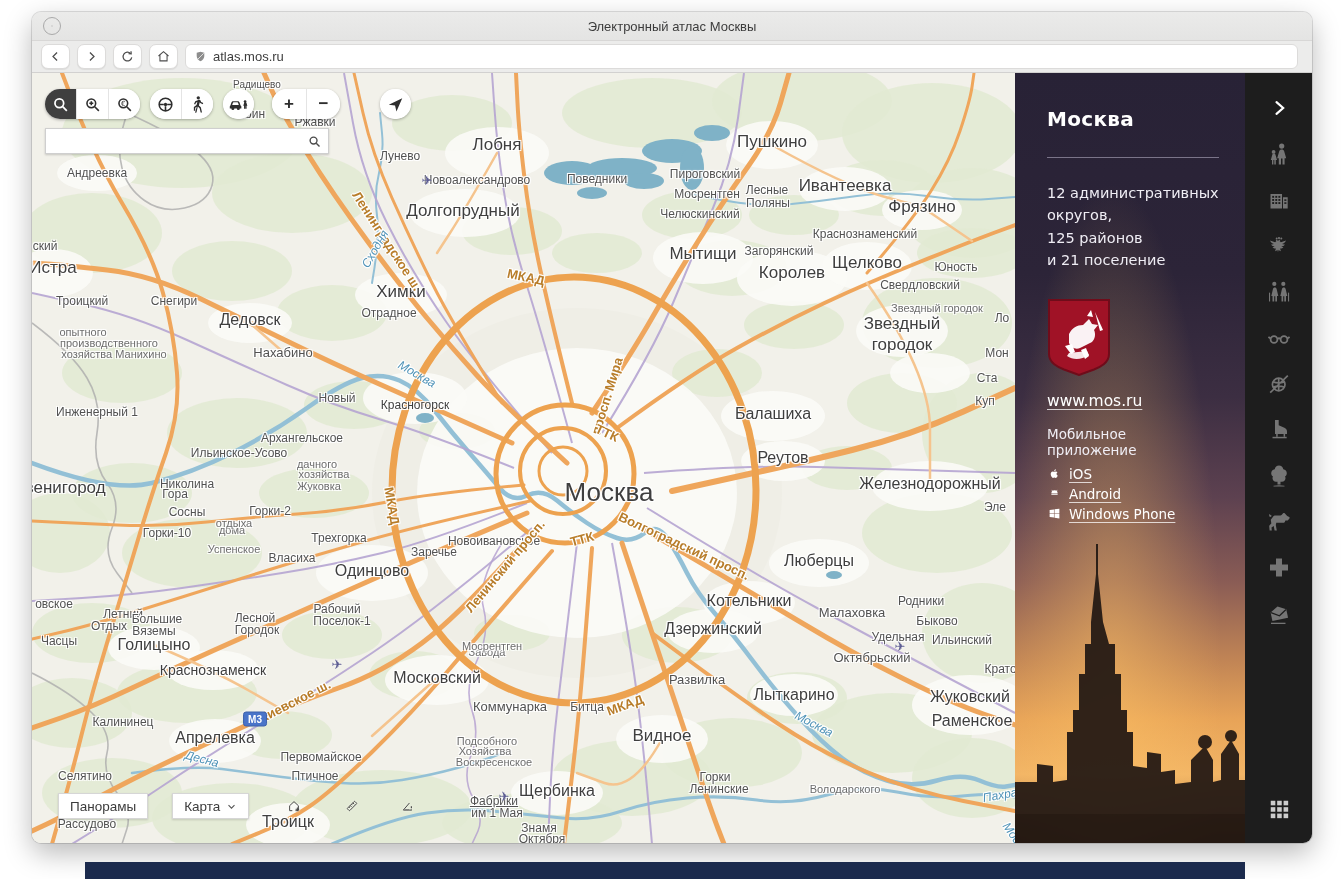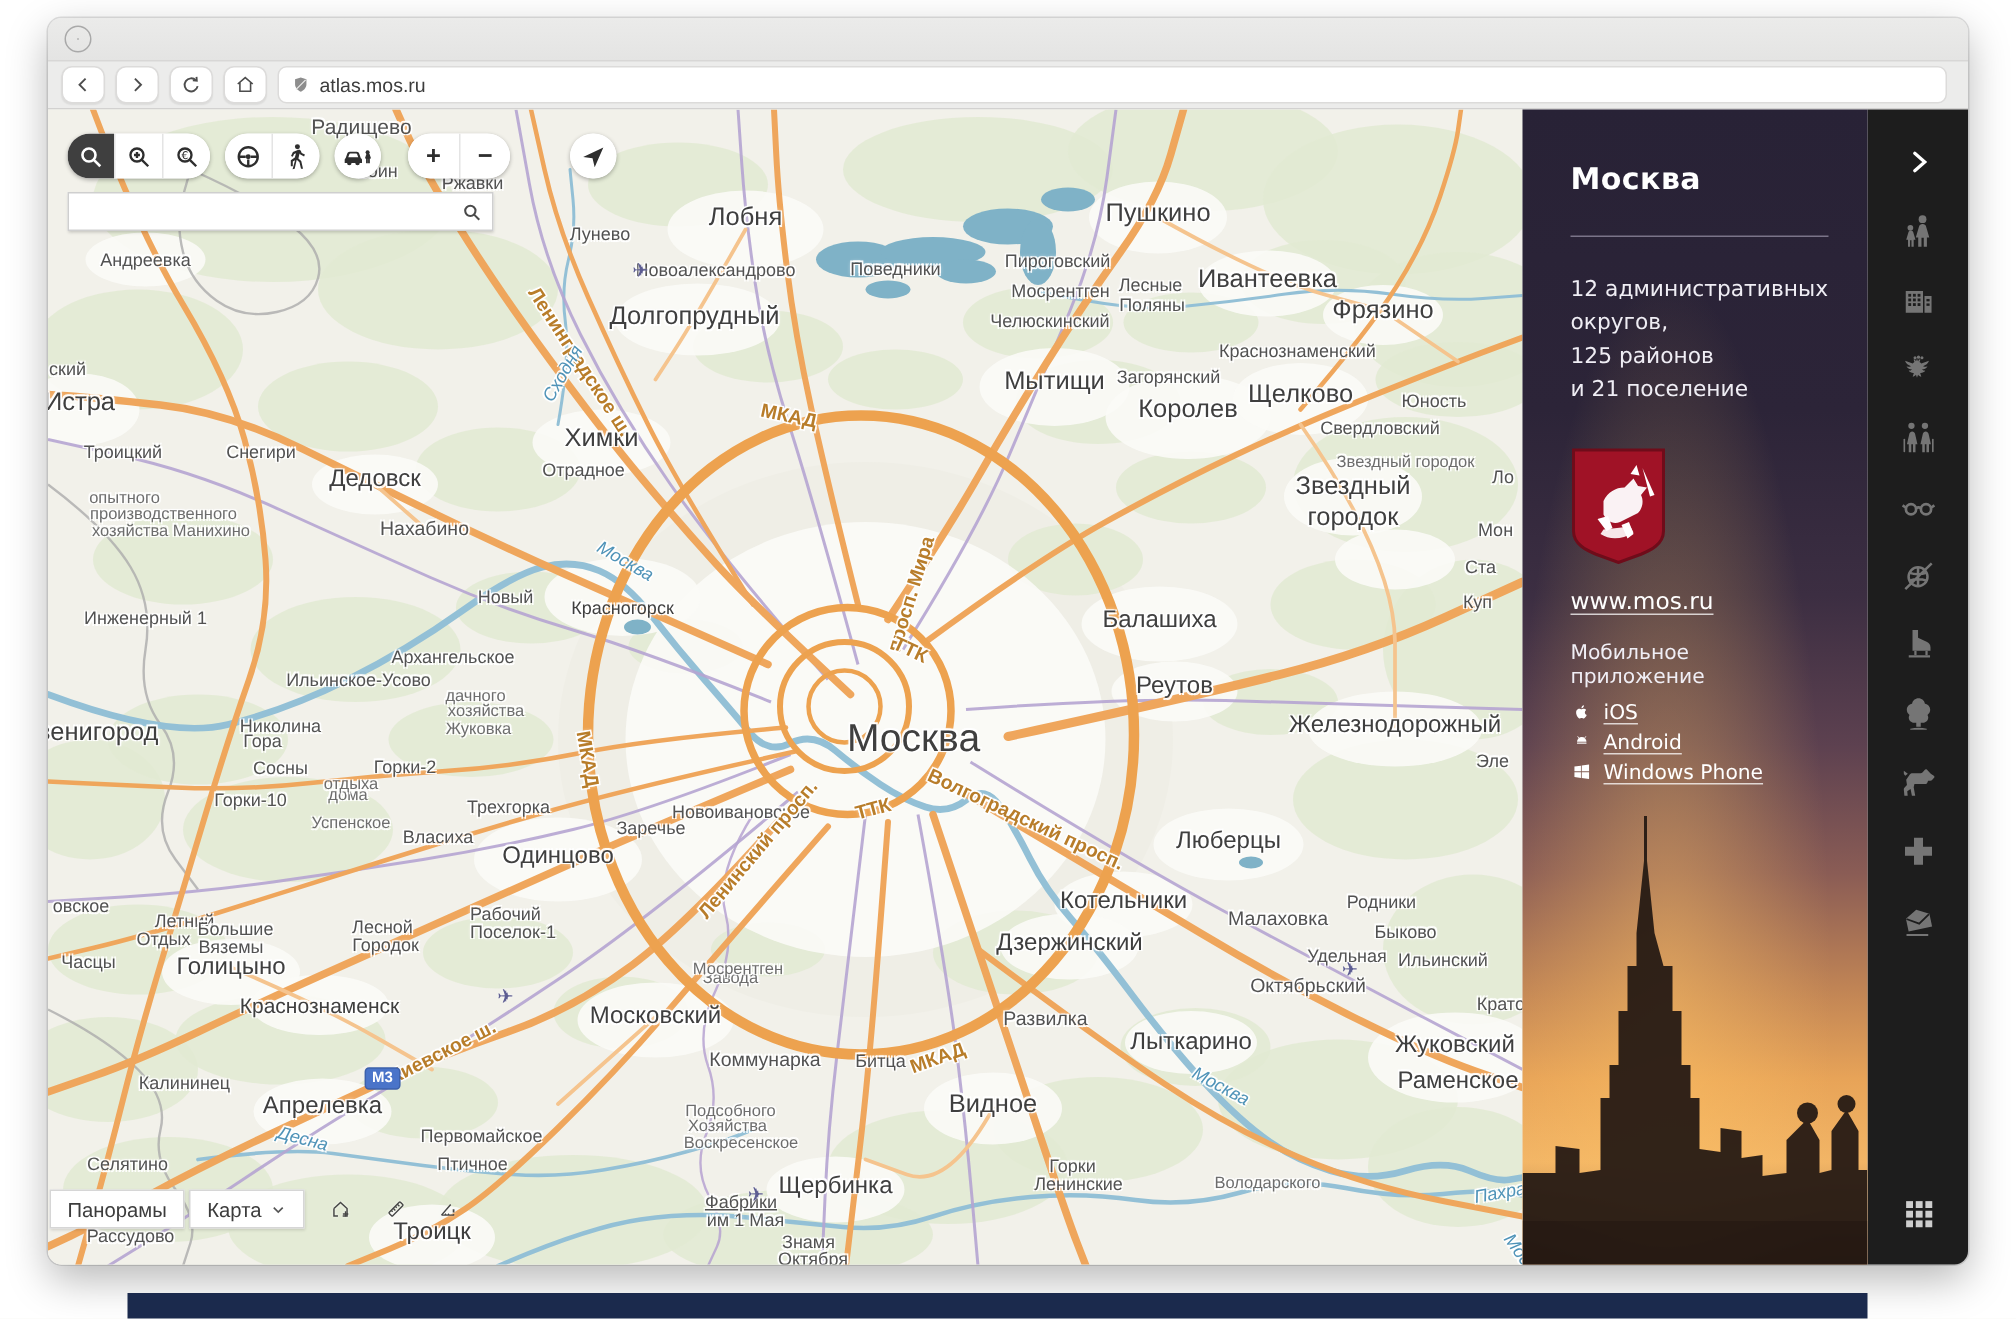--- a/index.html
+++ b/index.html
@@ -49,21 +49,21 @@
     background:#fff;color:#2e2e2e;border:none;padding:0 6px;}
   .tb-btn+.tb-btn{border-left:1px solid #e4e4e4;}
   .tb-btn svg{width:19px;height:19px;}
   .tb-btn.active{background:#3f3f3f;color:#fff;}
   .tb-btn.round{border-radius:16px;}
   .tb-zoom{font-size:17px;font-weight:bold;min-width:34px;}
   .map-search{position:absolute;top:55px;left:13px;width:270px;height:24px;background:#fff;
     border:1px solid #cfcfcf;box-shadow:0 1px 2px rgba(0,0,0,.18);display:flex;align-items:center;padding:0 6px;}
   .map-search input{flex:1;border:none;outline:none;font-size:13px;background:transparent;}
   .map-search svg{width:15px;height:15px;color:#4a4a4a;flex:0 0 auto;}
-  .map-bottombar{position:absolute;bottom:25px;left:1px;display:flex;align-items:center;gap:3px;}
+  .map-bottombar{position:absolute;bottom:25px;left:26px;display:flex;align-items:center;gap:24px;}
   .mb-btn{height:26px;background:#fff;border:1px solid #d6d6d6;box-shadow:0 1px 2px rgba(0,0,0,.15);
     display:flex;align-items:center;gap:6px;padding:0 11px;font-size:13.5px;color:#3c3c3c;}
   .mb-btn svg{width:11px;height:11px;color:#555;}
   .mb-icon{width:26px;height:26px;display:flex;align-items:center;justify-content:center;color:#474747;
     background:transparent;border:none;}
   .mb-icon svg{width:22px;height:22px;filter:drop-shadow(0 0 1px rgba(255,255,255,.8));}
   
   .info-panel{position:relative;width:230px;height:771px;flex:0 0 auto;overflow:hidden;
     background:linear-gradient(180deg,#282236 0%,#2c2438 26%,#3c2e42 42%,#5d4150 55%,
       #8a5c55 66%,#c08455 76%,#e8a458 84%,#f2b566 91%,#9c6a40 100%);}
@@ -99,20 +99,21 @@
 </head>
 <body>
 
 <div class="window">
   <div class="titlebar">
     <button class="close-btn">
         <svg viewBox="0 0 24 24" fill="none" stroke="currentColor" stroke-width="1.6">
           <path d="M8 8l8 8M16 8l-8 8"></path>
         </svg>
       </button>
+    <div class="win-title">Электронный атлас Москвы</div>
   </div>
   <div class="navbar">
     <button class="nav-btn">
         <svg viewBox="0 0 24 24" fill="none" stroke="currentColor" stroke-width="2">
           <path d="M14.5 5.5 8 12l6.5 6.5"></path>
         </svg>
       </button>
     <button class="nav-btn">
         <svg viewBox="0 0 24 24" fill="none" stroke="currentColor" stroke-width="2">
           <path d="M9.5 5.5 16 12l-6.5 6.5"></path>
@@ -322,21 +323,21 @@
           <div class="lb" style="left: 940px; top: 648px; font-size: 16px; transform: translate(-50%, -50%) rotate(0deg);">Раменское</div>
           <div class="lb" style="left: 762px; top: 622px; font-size: 16px; transform: translate(-50%, -50%) rotate(0deg);">Лыткарино</div>
           <div class="lb" style="left: 870px; top: 251px; font-size: 17px; transform: translate(-50%, -50%) rotate(0deg);">Звездный</div>
           <div class="lb" style="left: 870px; top: 272px; font-size: 17px; transform: translate(-50%, -50%) rotate(0deg);">городок</div>
           <div class="lb small" style="left: 251px; top: 279px; font-size: 13px; transform: translate(-50%, -50%) rotate(0deg);">Нахабино</div>
           <div class="lb small" style="left: 820px; top: 539px; font-size: 13px; transform: translate(-50%, -50%) rotate(0deg);">Малаховка</div>
           <div class="lb small" style="left: 840px; top: 584px; font-size: 13px; transform: translate(-50%, -50%) rotate(0deg);">Октябрьский</div>
           <div class="lb small" style="left: 665px; top: 606px; font-size: 13px; transform: translate(-50%, -50%) rotate(0deg);">Развилка</div>
           <div class="lb small" style="left: 478px; top: 633px; font-size: 13px; transform: translate(-50%, -50%) rotate(0deg);">Коммунарка</div>
           <div class="lb small" style="left: 65px; top: 100px; font-size: 12px; transform: translate(-50%, -50%) rotate(0deg);">Андреевка</div>
-          <div class="lb small" style="left: 185px; top: 11px; font-size: 14px; transform: translate(-50%, -50%) rotate(0deg); padding-left: 48px;">Радищево</div>
+          <div class="lb small" style="left: 201px; top: 11px; font-size: 10px; transform: translate(-50%, -50%) rotate(0deg); padding-left: 48px;">Радищево</div>
           <div class="lb small" style="left: 283px; top: 49px; font-size: 12px; transform: translate(-50%, -50%) rotate(0deg);">Ржавки</div>
           <div class="lb small" style="left: 368px; top: 83px; font-size: 12px; transform: translate(-50%, -50%) rotate(0deg);">Лунево</div>
           <div class="lb small" style="left: 445px; top: 107px; font-size: 12px; transform: translate(-50%, -50%) rotate(0deg);">Новоалександрово</div>
           <div class="lb small" style="left: 565px; top: 106px; font-size: 12px; transform: translate(-50%, -50%) rotate(0deg);">Поведники</div>
           <div class="lb small" style="left: 673px; top: 101px; font-size: 12px; transform: translate(-50%, -50%) rotate(0deg);">Пироговский</div>
           <div class="lb small" style="left: 675px; top: 121px; font-size: 12px; transform: translate(-50%, -50%) rotate(0deg);">Мосрентген</div>
           <div class="lb small" style="left: 735px; top: 117px; font-size: 12px; transform: translate(-50%, -50%) rotate(0deg);">Лесные</div>
           <div class="lb small" style="left: 736px; top: 130px; font-size: 12px; transform: translate(-50%, -50%) rotate(0deg);">Поляны</div>
           <div class="lb small" style="left: 668px; top: 141px; font-size: 12px; transform: translate(-50%, -50%) rotate(0deg);">Челюскинский</div>
           <div class="lb small" style="left: 833px; top: 161px; font-size: 12px; transform: translate(-50%, -50%) rotate(0deg);">Краснознаменский</div>

